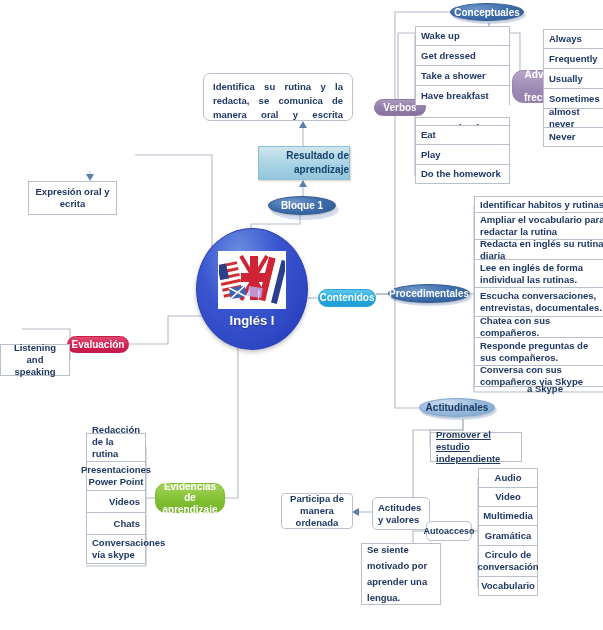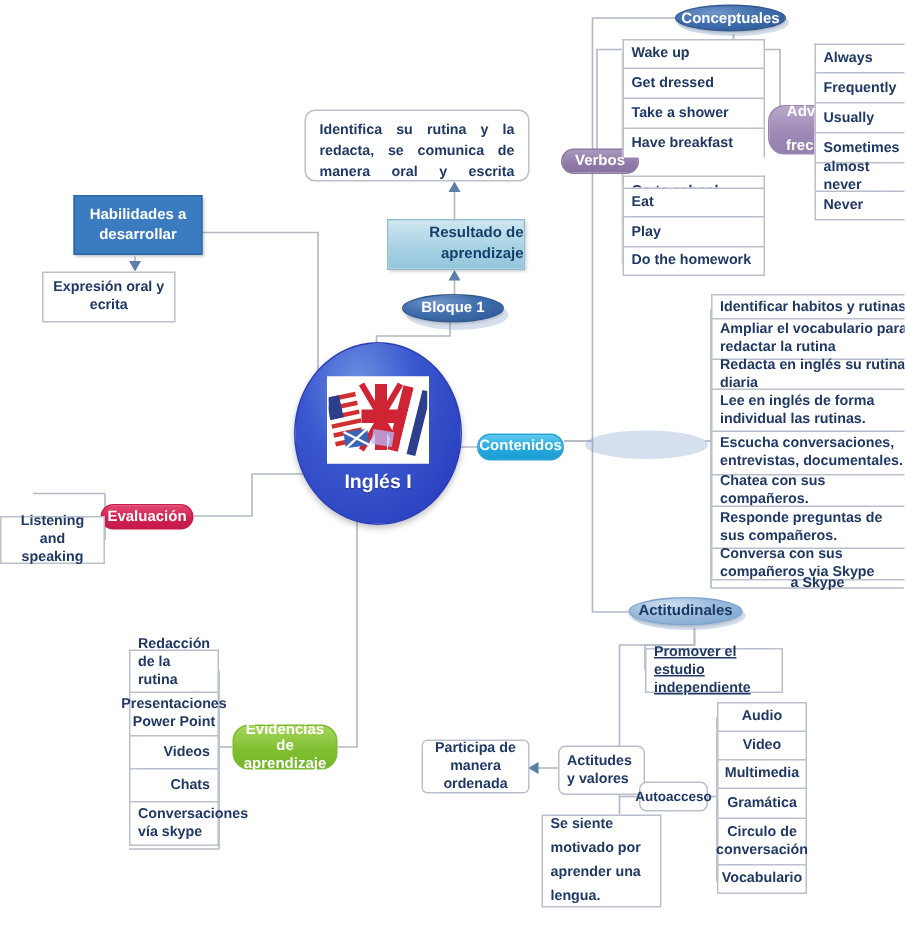--- a/index.html
+++ b/index.html
@@ -267,21 +267,20 @@
           <path d="M0,0 L16,11 M16,0 L0,11" stroke="#ffffff" stroke-width="1.6"></path>
         </g>
         <g transform="translate(30,34) rotate(9)">
           <rect x="0" y="0" width="14" height="10" fill="#b9b9ff" opacity=".75"></rect>
         </g>
       </svg>
     </div>
     <div class="cap">Inglés I</div>
   </div>
 
-  <div class="node bluebox" style="left:49px;top:130px;width:86px;height:40px;">Habilidades a desarrollar</div>
   <div class="node leaf center" style="left:28px;top:181px;width:89px;height:34px;">Expresión oral y ecrita</div>
 
   <div class="node pill crimson" style="left:67px;top:336px;width:62px;height:17px;">Evaluación</div>
   <div class="node leaf center" style="left:0px;top:344px;width:70px;height:32px;">Listening and speaking</div>
 
   <div class="node pill green" style="left:155px;top:483px;width:70px;height:30px;text-align:center;">Evidencias de aprendizaje</div>
 
   <div class="node leaf" style="left:86px;top:433px;width:60px;height:28px;border-bottom:none;">Redacción de la rutina personal</div>
   <div class="node leaf center" style="left:86px;top:461px;width:60px;height:29px;border-bottom:none;">Presentaciones Power Point</div>
   <div class="node leaf right" style="left:86px;top:490px;width:60px;height:22px;border-bottom:none;">Videos</div>
@@ -307,20 +306,21 @@
   <div class="node pill purple" style="left:512px;top:70px;width:74px;height:33px;">Adverbios de frecuencia</div>
 
   <div class="node leaf" style="left:543px;top:29px;width:70px;height:19px;border-bottom:none;">Always</div>
   <div class="node leaf" style="left:543px;top:48px;width:70px;height:20px;border-bottom:none;">Frequently</div>
   <div class="node leaf" style="left:543px;top:68px;width:70px;height:20px;border-bottom:none;">Usually</div>
   <div class="node leaf" style="left:543px;top:88px;width:70px;height:20px;border-bottom:none;">Sometimes</div>
   <div class="node leaf" style="left:543px;top:108px;width:70px;height:19px;border-bottom:none;">almost never</div>
   <div class="node leaf" style="left:543px;top:127px;width:70px;height:20px;">Never</div>
 
   <div class="ellipse-shadow" style="left:390px;top:287px;width:82px;height:19px;"></div>
+  <div class="node ellipse" style="left:388px;top:284px;width:82px;height:19px;">Procedimentales</div>
 
   <div class="node leaf" style="left:474px;top:196px;width:139px;height:16px;border-bottom:none;">Identificar habitos y rutinas</div>
   <div class="node leaf" style="left:474px;top:212px;width:139px;height:27px;border-bottom:none;">Ampliar el vocabulario para redactar la rutina</div>
   <div class="node leaf" style="left:474px;top:239px;width:139px;height:20px;border-bottom:none;">Redacta en inglés su rutina diaria</div>
   <div class="node leaf" style="left:474px;top:259px;width:139px;height:28px;border-bottom:none;">Lee en inglés de forma individual las rutinas.</div>
   <div class="node leaf" style="left:474px;top:287px;width:139px;height:29px;border-bottom:none;">Escucha conversaciones, entrevistas, documentales.</div>
   <div class="node leaf" style="left:474px;top:316px;width:139px;height:21px;border-bottom:none;">Chatea con sus compañeros.</div>
   <div class="node leaf" style="left:474px;top:337px;width:139px;height:28px;border-bottom:none;">Responde preguntas de sus compañeros.</div>
   <div class="node leaf" style="left:474px;top:365px;width:139px;height:22px;">Conversa con sus compañeros via Skype</div>
   <div class="node" style="left:500px;top:383px;width:90px;height:14px;color:#1f3864;font-weight:bold;font-size:9.5px;text-align:center;">a Skype</div>

